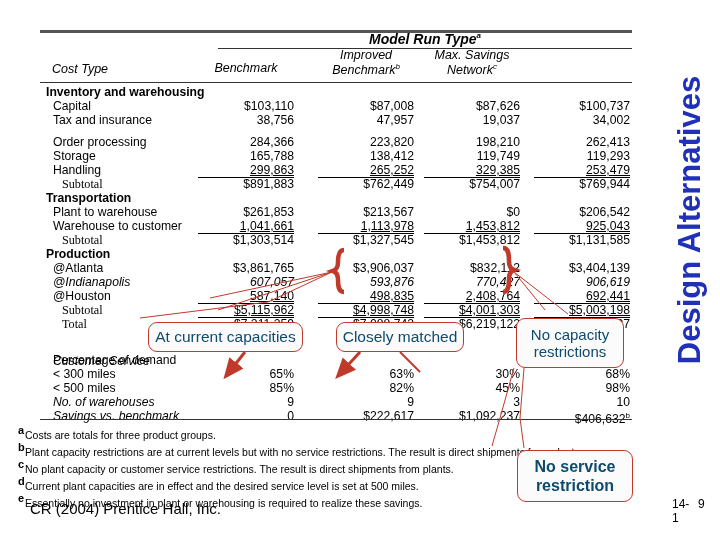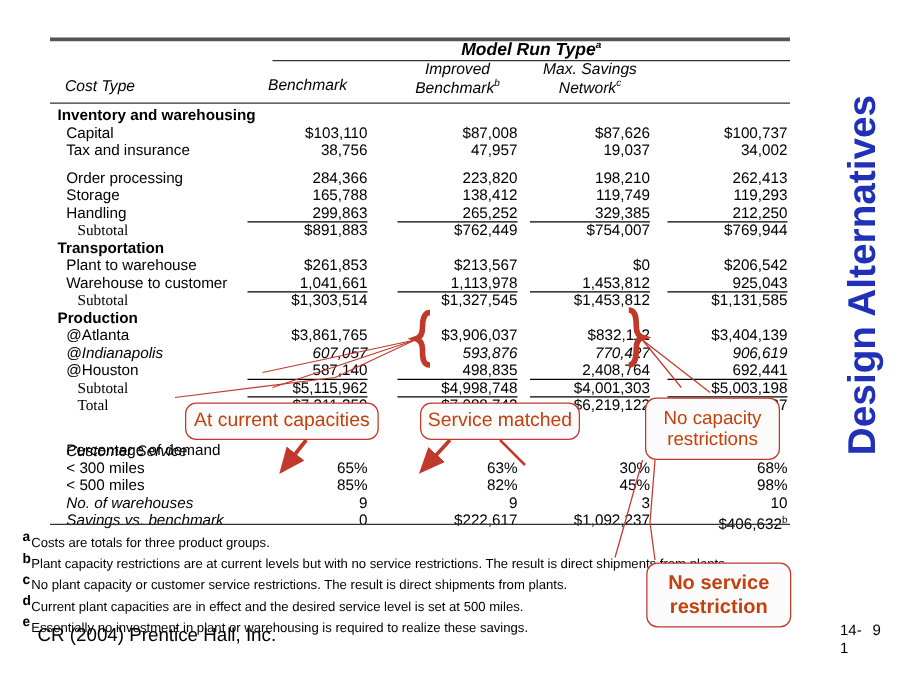--- a/index.html
+++ b/index.html
@@ -89,21 +89,21 @@
 
   .num {
     position: absolute; font-size: 12.2px; line-height: 14px;
     text-align: right; white-space: nowrap;
   }
   .c0 { left: 198px; width: 96px; }
   .c1 { left: 318px; width: 96px; }
   .c2 { left: 424px; width: 96px; }
   .c3 { left: 534px; width: 96px; }
 
-  .ul { border-bottom: 1px solid #000; }
+  .ul { border-bottom: 1px solid #000; text-decoration: underline; }
   .ital { font-style: italic; }
   .num sup { font-size: 8px; }
 
   
   #notes { position: absolute; left: 18px; top: 424px; width: 620px; }
   .note {
     font-size: 10.5px; line-height: 12.6px;
     white-space: nowrap;
   }
   .note .mk {
@@ -129,21 +129,21 @@
   #anno {
     position: absolute; left: 0; top: 0;
     width: 720px; height: 540px;
     pointer-events: none;
   }
   .callout {
     position: absolute;
     border: 1.6px solid #c0392b;
     border-radius: 9px;
     background: #fbfbfb;
-    color: #c2410c;
+    color: #0c4a6e;
     text-align: center;
     box-sizing: border-box;
     display: flex; align-items: center; justify-content: center;
     pointer-events: auto;
   }
   #co-current {
     left: 148px; top: 322px; width: 155px; height: 30px;
     font-size: 15.5px;
   }
   #co-closely {
@@ -214,21 +214,21 @@
         <div class="num c0">165,788</div>
         <div class="num c1">138,412</div>
         <div class="num c2">119,749</div>
         <div class="num c3">119,293</div>
       </div>
       <div class="row" style="top: 163px;">
         <div class="lbl ind1">Handling</div>
         <div class="num c0 ul">299,863</div>
         <div class="num c1 ul">265,252</div>
         <div class="num c2 ul">329,385</div>
-        <div class="num c3 ul">212,250</div>
+        <div class="num c3 ul">253,479</div>
       </div>
       <div class="row" style="top: 177px;">
         <div class="lbl ind2">Subtotal</div>
         <div class="num c0">$891,883</div>
         <div class="num c1">$762,449</div>
         <div class="num c2">$754,007</div>
         <div class="num c3">$769,944</div>
       </div>
       <div class="row" style="top: 191px;">
         <div class="lbl ind0" style="font-weight: bold;">Transportation</div>
@@ -369,20 +369,20 @@
 
   <line x1="245" y1="352" x2="226" y2="376" stroke="#c0392b" stroke-width="3" marker-end="url(#ah)"></line>
   <line x1="360" y1="352" x2="338" y2="376" stroke="#c0392b" stroke-width="3" marker-end="url(#ah)"></line>
   <line x1="400" y1="352" x2="420" y2="372" stroke="#c0392b" stroke-width="2"></line>
 </svg>
 
 <div class="callout" id="co-current">
   <span>At current capacities</span>
 </div>
 <div class="callout" id="co-closely">
-  <span>Service matched</span>
+  <span>Closely matched</span>
 </div>
 <div class="callout" id="co-nocap">
   <span>No capacity restrictions</span>
 </div>
 <div class="callout" id="co-noserv">
   <span>No service restriction</span>
 </div>
 
 </body></html>

